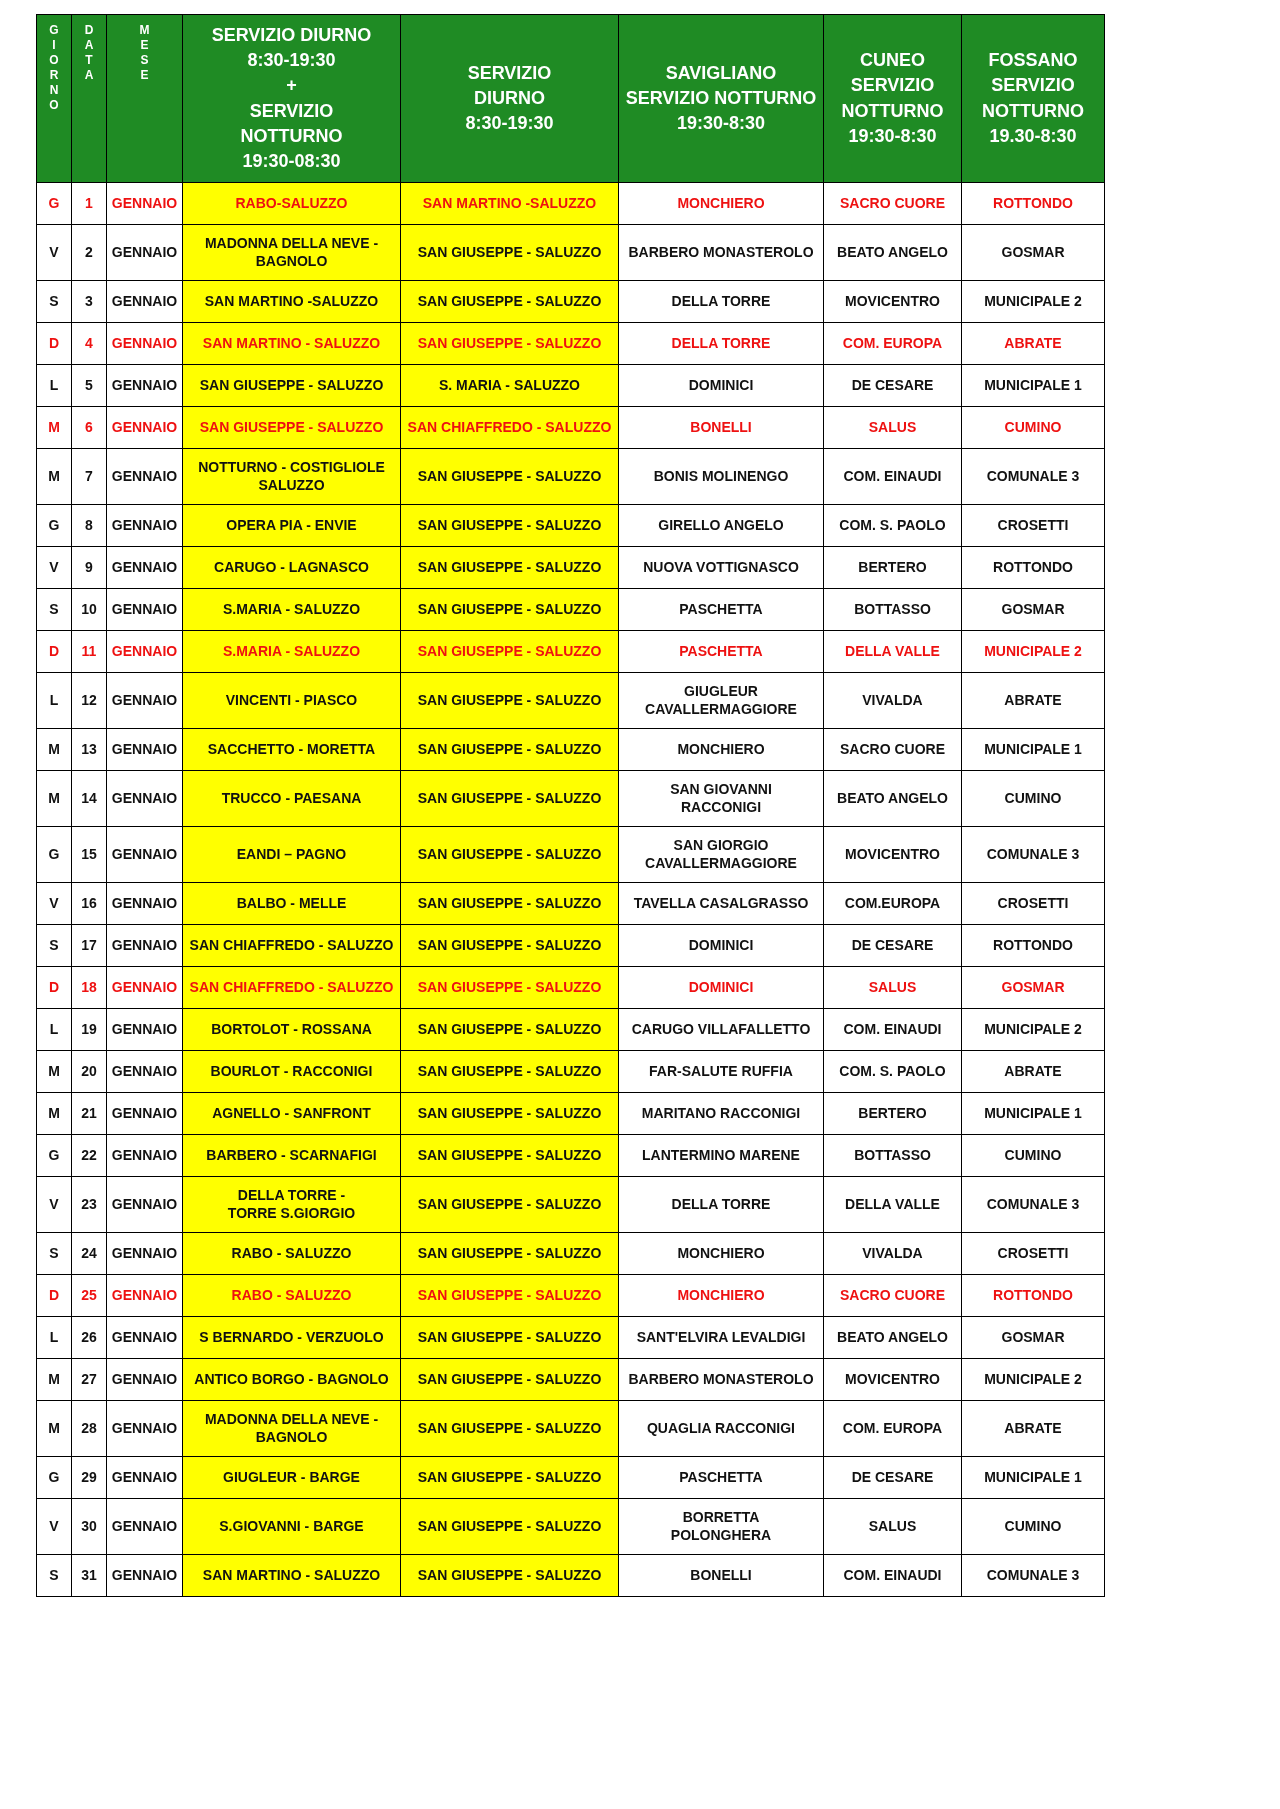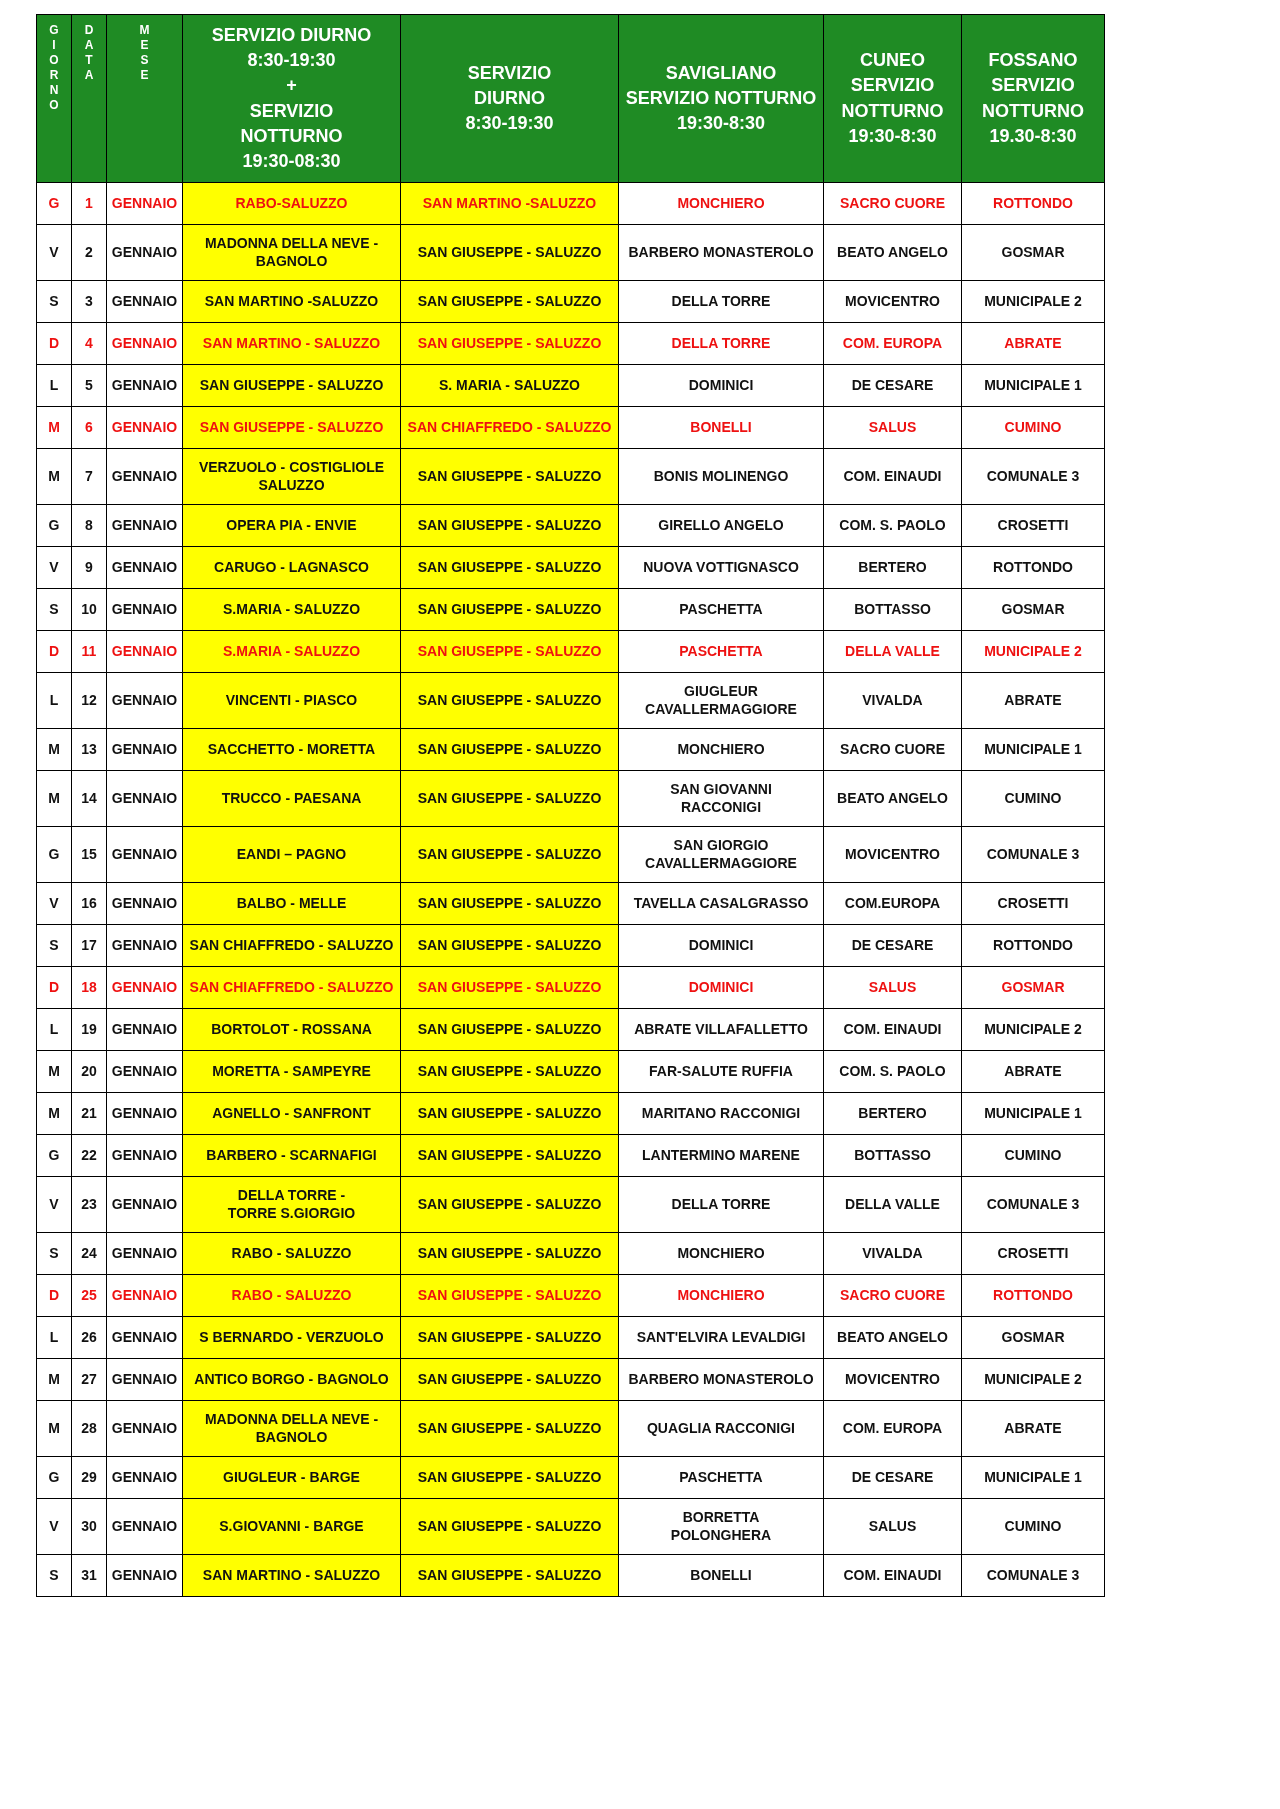--- a/index.html
+++ b/index.html
@@ -172,21 +172,21 @@
           <td class="yellow">SAN GIUSEPPE - SALUZZO</td>
           <td class="yellow">SAN CHIAFFREDO - SALUZZO</td>
           <td>BONELLI</td>
           <td>SALUS</td>
           <td>CUMINO</td>
         </tr>
         <tr>
           <td>M</td>
           <td>7</td>
           <td>GENNAIO</td>
-          <td class="yellow">VERZUOLO - COSTIGLIOLE
+          <td class="yellow">NOTTURNO - COSTIGLIOLE
 SALUZZO</td>
           <td class="yellow">SAN GIUSEPPE - SALUZZO</td>
           <td>BONIS MOLINENGO</td>
           <td>COM. EINAUDI</td>
           <td>COMUNALE 3</td>
         </tr>
         <tr>
           <td>G</td>
           <td>8</td>
           <td>GENNAIO</td>
@@ -298,29 +298,29 @@
           <td>DOMINICI</td>
           <td>SALUS</td>
           <td>GOSMAR</td>
         </tr>
         <tr>
           <td>L</td>
           <td>19</td>
           <td>GENNAIO</td>
           <td class="yellow">BORTOLOT - ROSSANA</td>
           <td class="yellow">SAN GIUSEPPE - SALUZZO</td>
-          <td>ABRATE VILLAFALLETTO</td>
+          <td>CARUGO VILLAFALLETTO</td>
           <td>COM. EINAUDI</td>
           <td>MUNICIPALE 2</td>
         </tr>
         <tr>
           <td>M</td>
           <td>20</td>
           <td>GENNAIO</td>
-          <td class="yellow">MORETTA - SAMPEYRE</td>
+          <td class="yellow">BOURLOT - RACCONIGI</td>
           <td class="yellow">SAN GIUSEPPE - SALUZZO</td>
           <td>FAR-SALUTE RUFFIA</td>
           <td>COM. S. PAOLO</td>
           <td>ABRATE</td>
         </tr>
         <tr>
           <td>M</td>
           <td>21</td>
           <td>GENNAIO</td>
           <td class="yellow">AGNELLO - SANFRONT</td>

